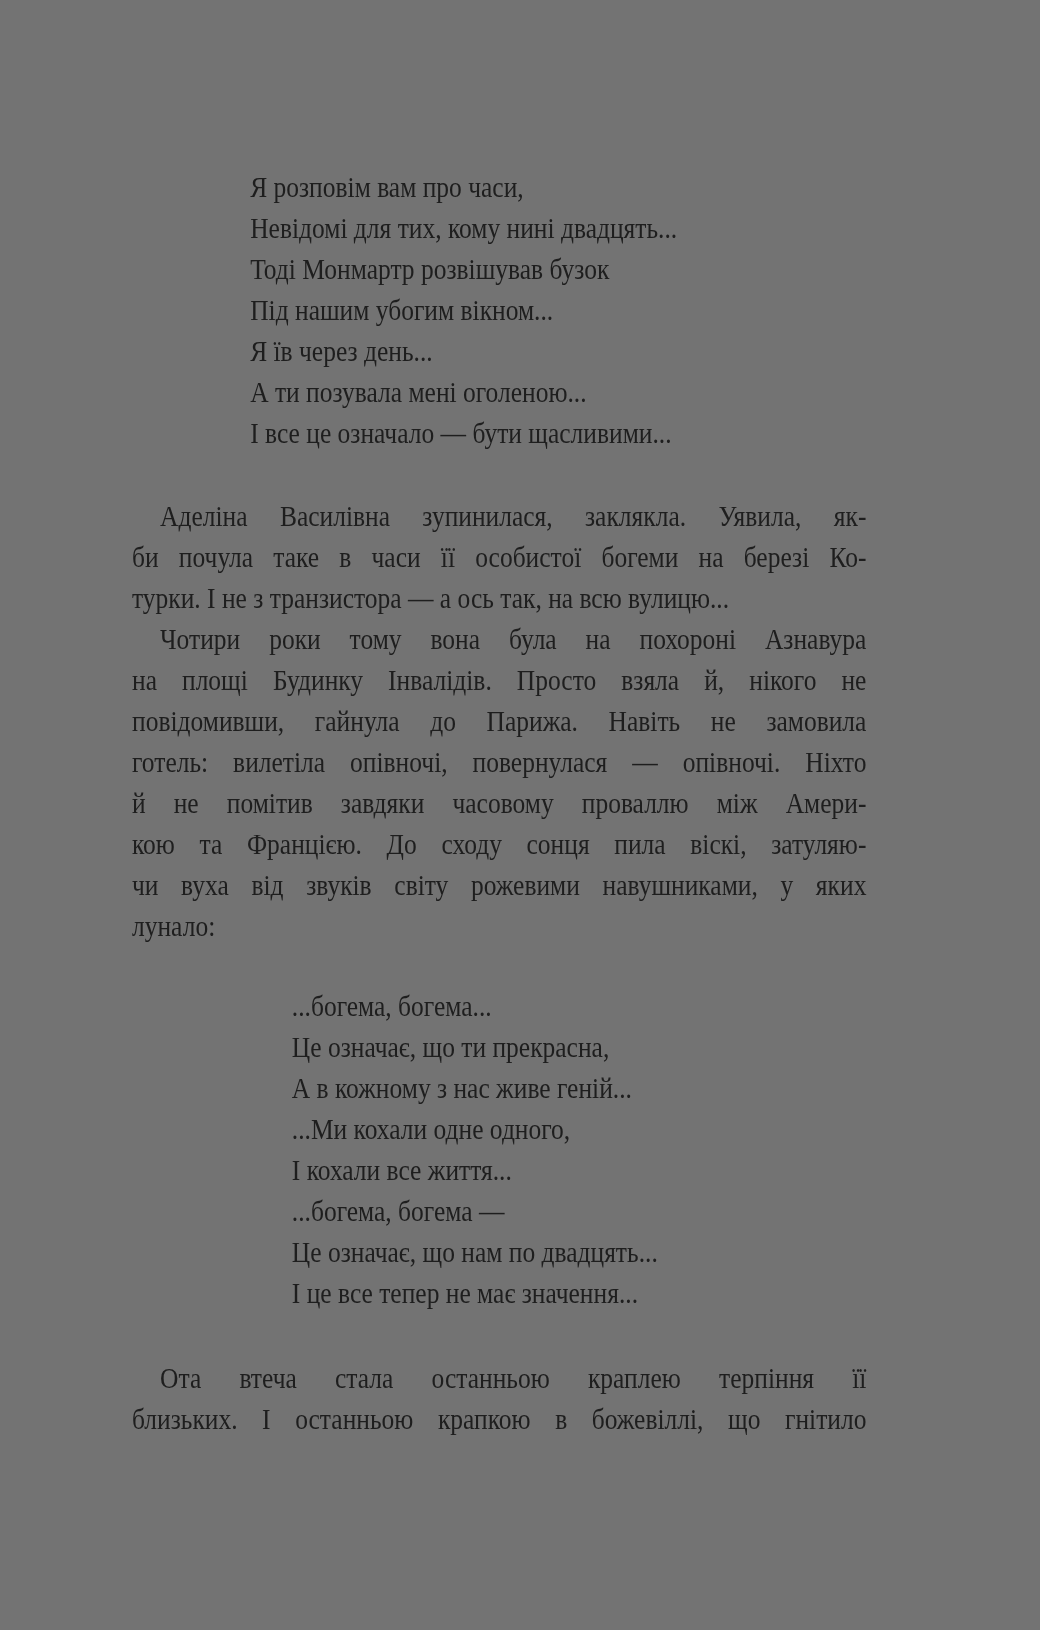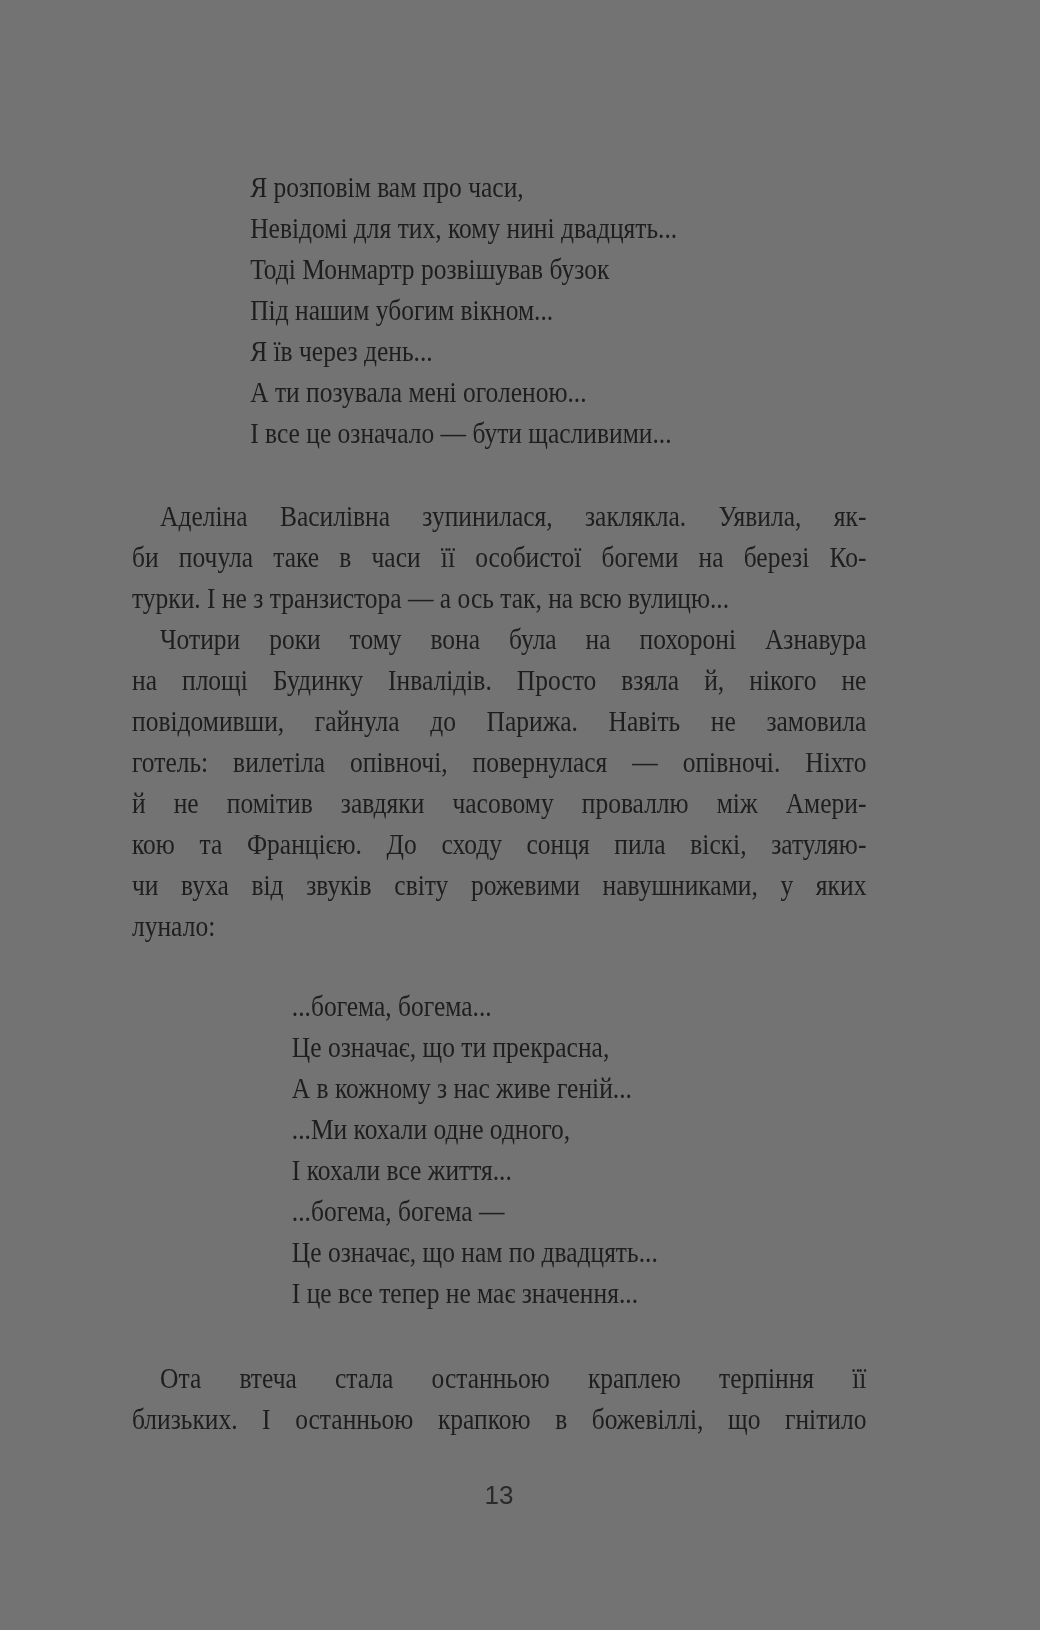--- a/index.html
+++ b/index.html
@@ -106,14 +106,13 @@
       </div>
 
       <div class="para gap-lg">
         <div class="line just indent">Ота втеча стала останньою краплею терпіння її</div>
         <div class="line just">близьких. І останньою крапкою в божевіллі, що гнітило</div>
       </div>
 
     </div>
   </div>
 
-  <div class="page-number">13</div>
 </div>
 
 </body></html>

